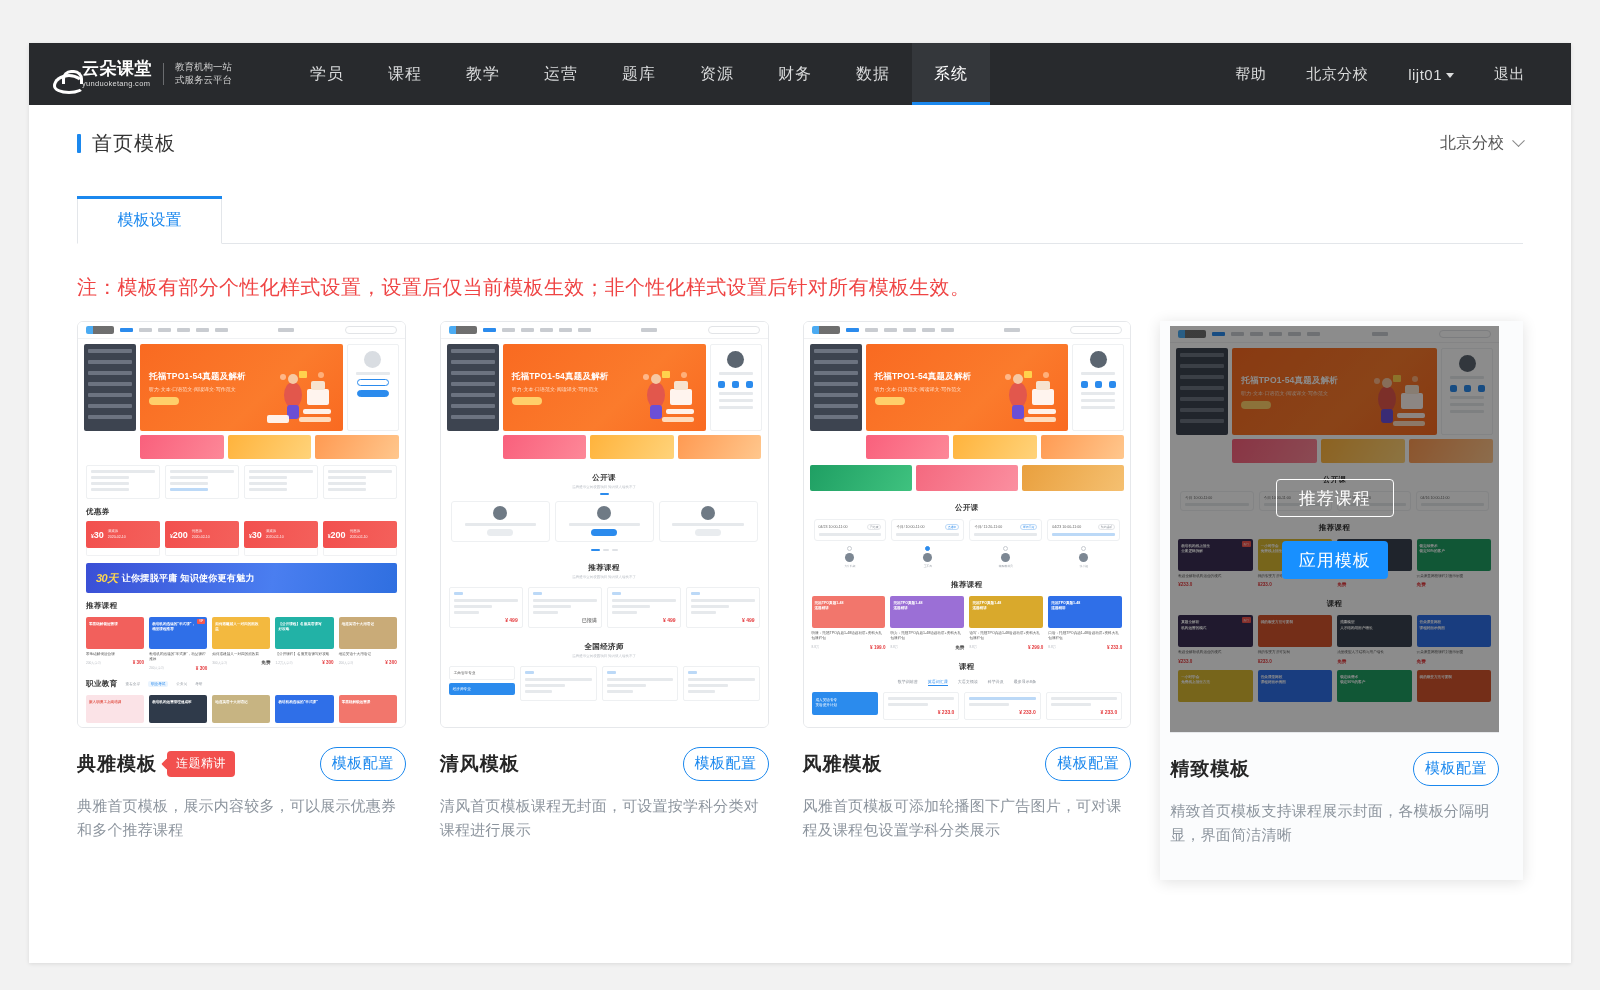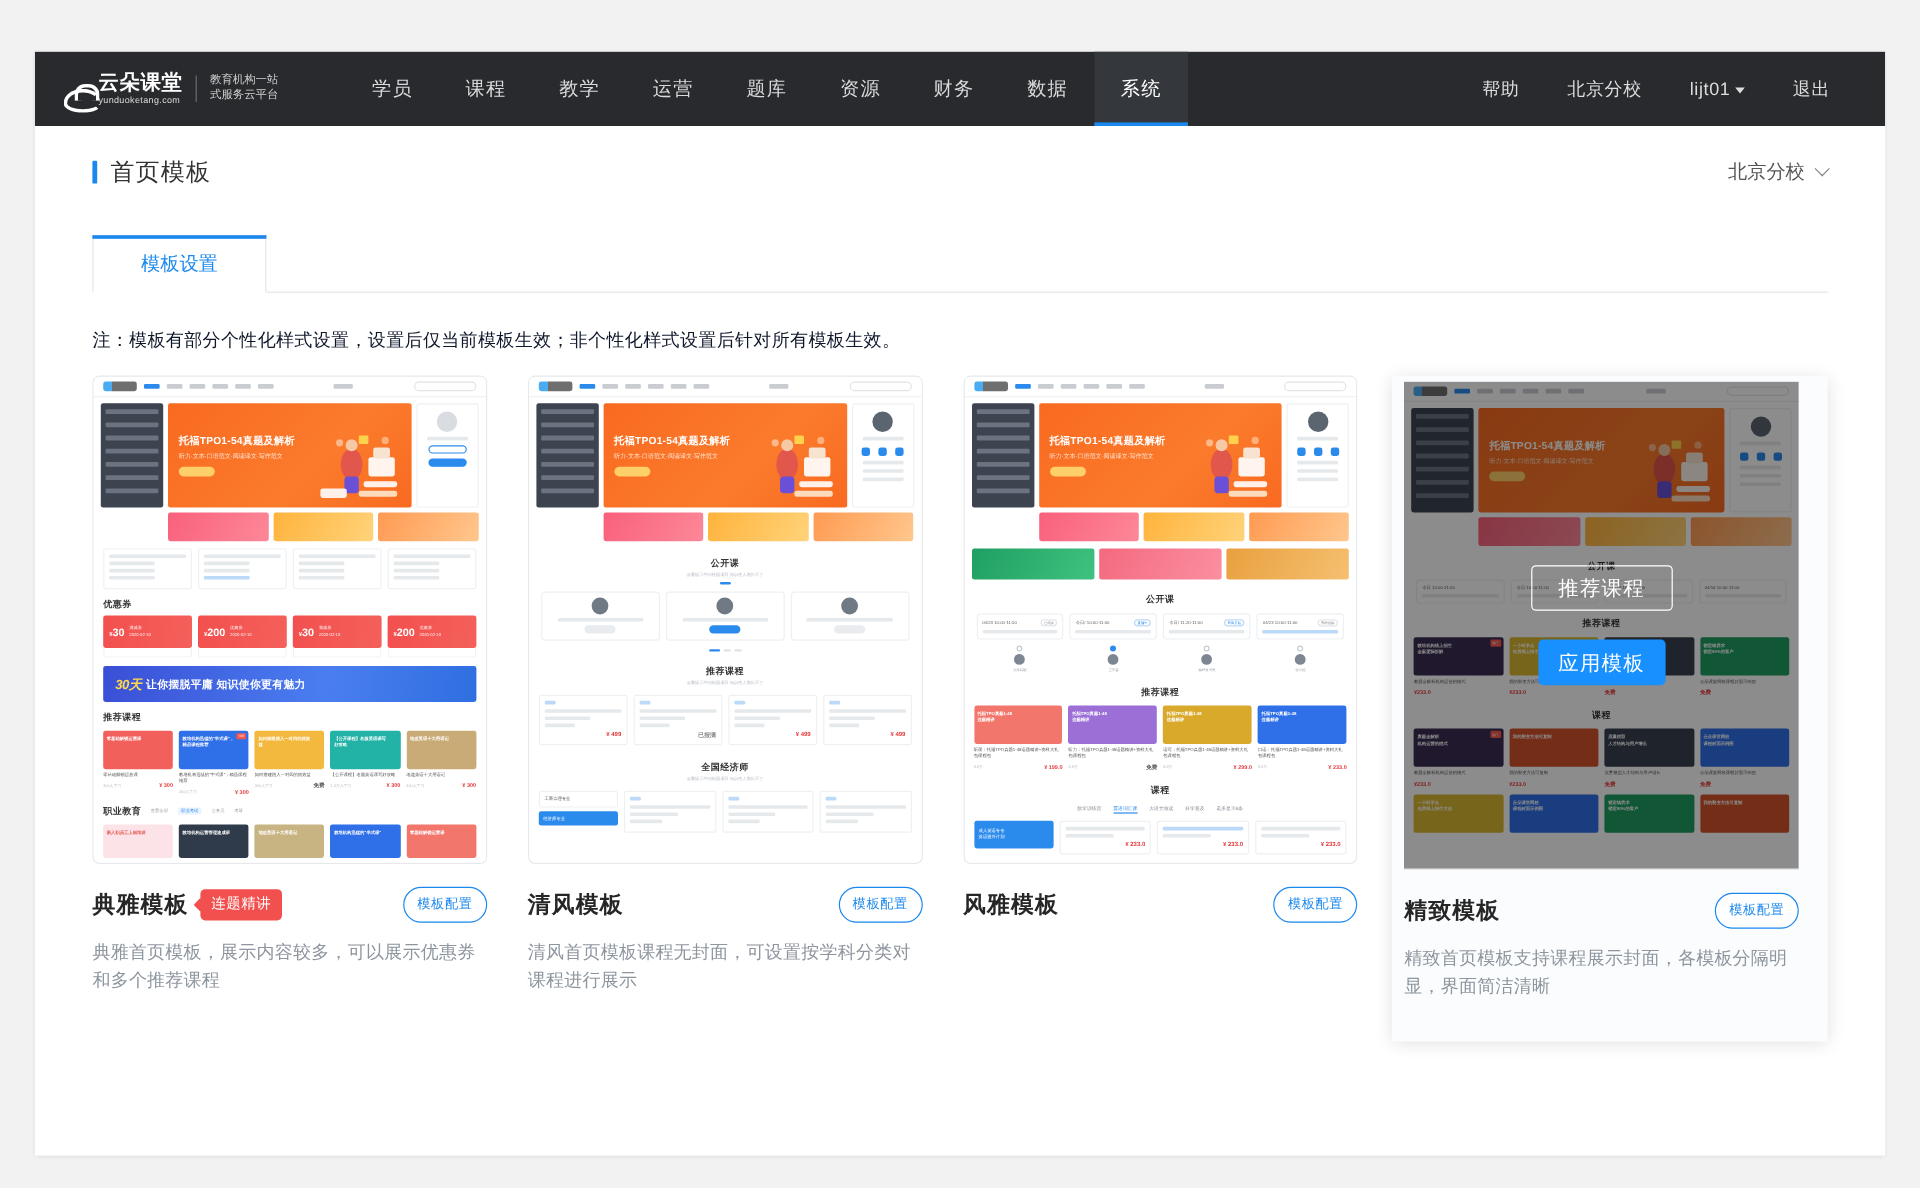--- a/index.html
+++ b/index.html
@@ -156,21 +156,21 @@
     color: #1b88ee;
     border-bottom-color: #ffffff;
   }
   .tab.active:before {
     content: ""; position: absolute; left: -1px; right: -1px; top: -1px;
     height: 2.5px; background: #1b88ee;
   }
 
   .note {
     margin-top: 30px;
-    color: #0f172a; font-size: 15px; letter-spacing: .3px;
+    color: #ef4444; font-size: 20px; letter-spacing: .3px;
   }
 
   
   .cards {
     display: flex;
     margin-top: 20px;
     gap: 0px;
   }
   .card {
     width: 375px;
@@ -391,21 +391,21 @@
     padding: 4px 9px 5px 9px;
     letter-spacing: .5px;
   }
   .badge-current:before {
     content:""; position:absolute; left:-4px; top:50%; transform:translateY(-50%) rotate(45deg);
     width:8px;height:8px;background:#f2504e; border-radius:1px;
   }
   .btn-config {
     margin-left: auto;
     border: 1px solid #1b88ee; color: #1b88ee;
-    border-radius: 17px; font-size: 11px;
+    border-radius: 17px; font-size: 15px;
     padding: 6px 11px 7px 11px;
     background: #fff; cursor: pointer; letter-spacing: .5px;
     white-space: nowrap;
   }
   .card-desc {
     margin-top: 13px;
     font-size: 15px; color: #8d959e; line-height: 1.62;
     letter-spacing: .2px;
   }
 </style>
@@ -1028,20 +1028,21 @@
                       <div class="mc-price">¥ 233.0</div>
                     </div>
               </div>
             </div>
           </div>
 
           <div class="card-head">
             <span class="card-name">风雅模板</span>
             <button class="btn-config">模板配置</button>
           </div>
+          <div class="card-desc">风雅首页模板可添加轮播图下广告图片，可对课程及课程包设置学科分类展示</div>
         </div>
       </div>
 
       <div class="card highlight">
         <div class="card-inner">
           <div class="thumb">
             <div class="mini">
               <div class="mini-nav">
                 <div class="mini-logo"></div>
                 <div class="mini-nav-link on"></div>

